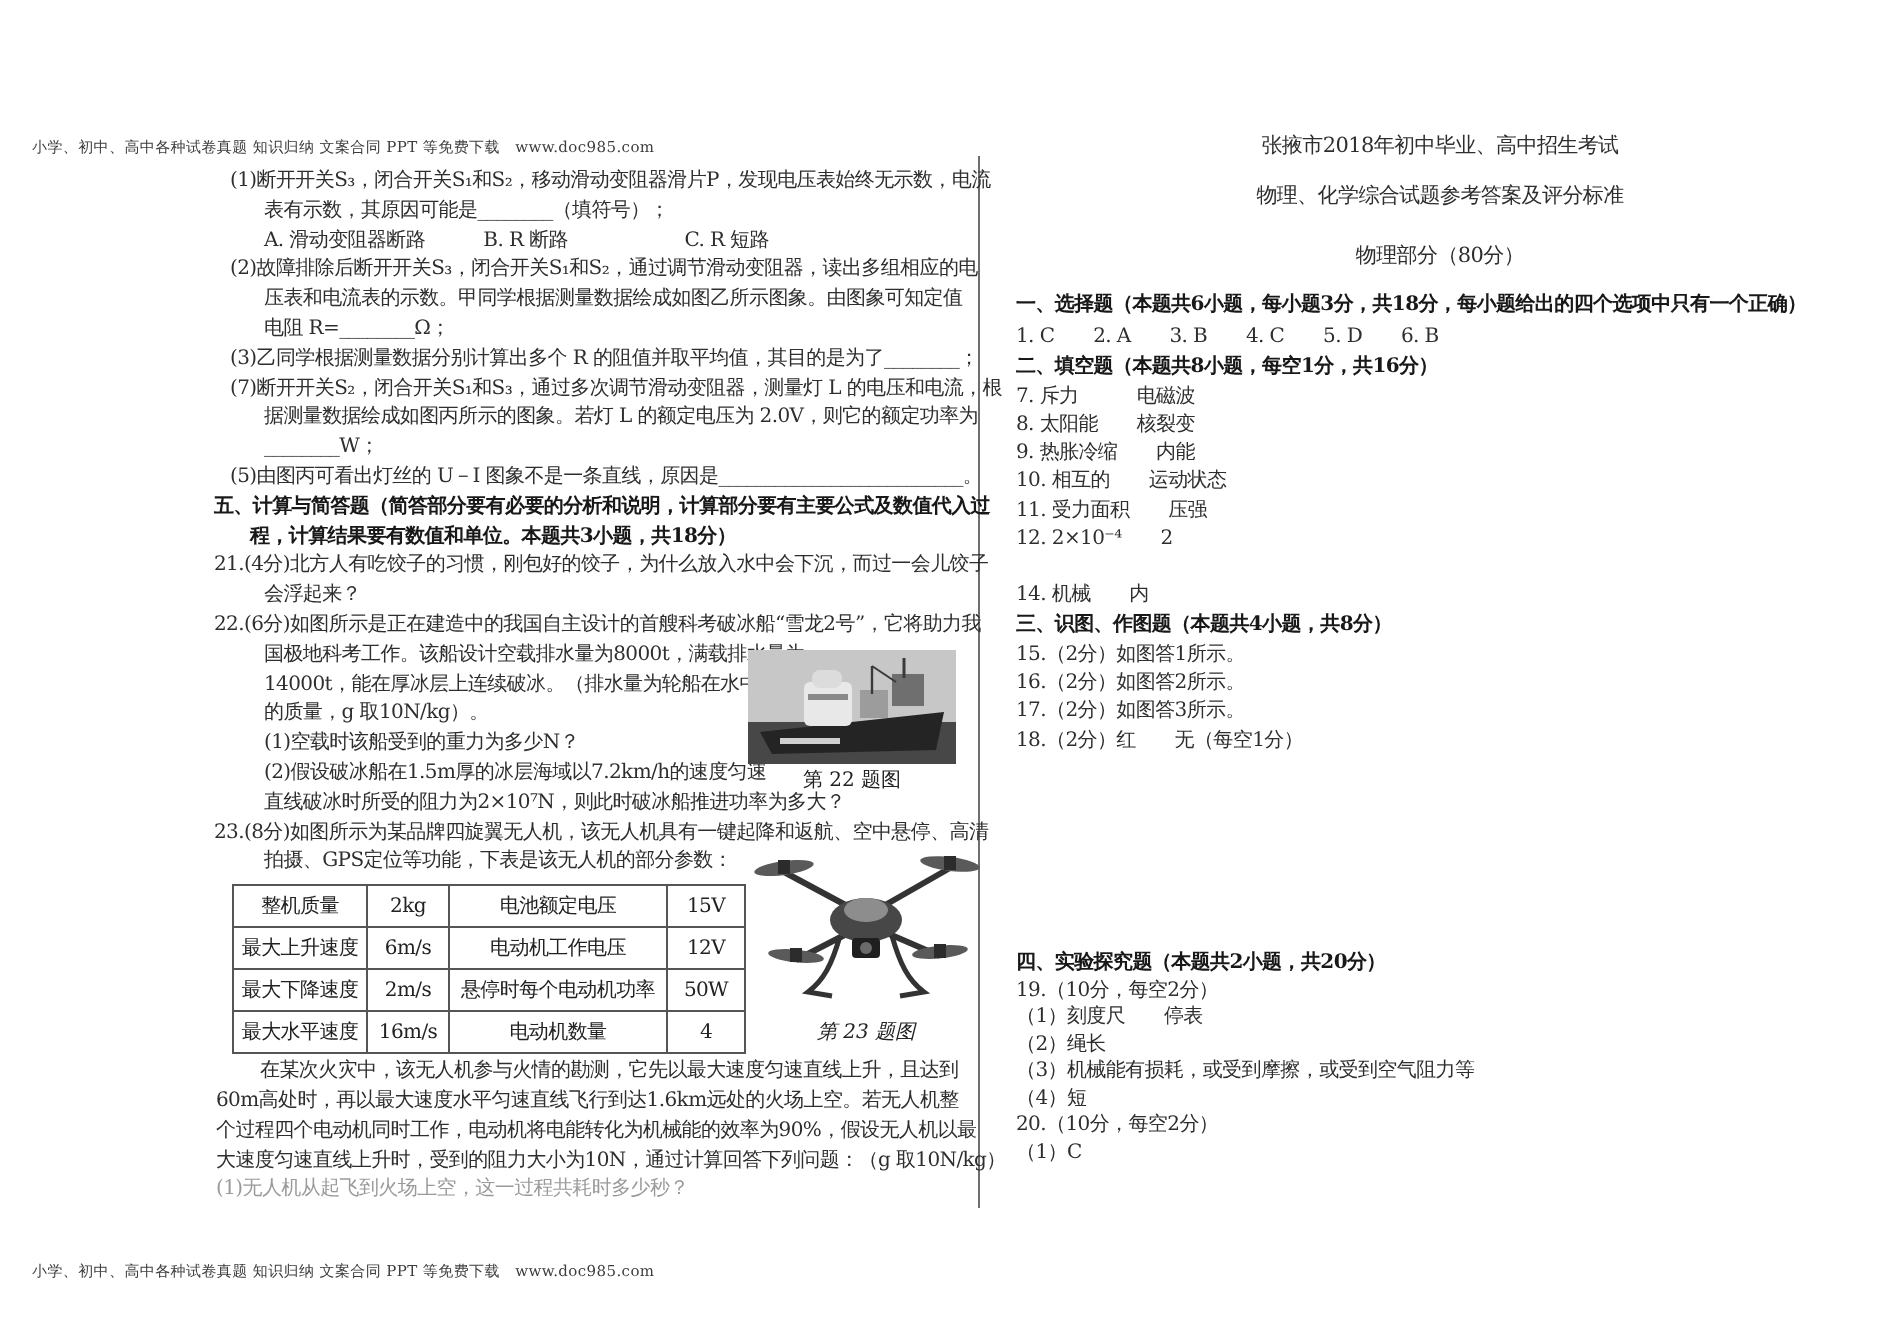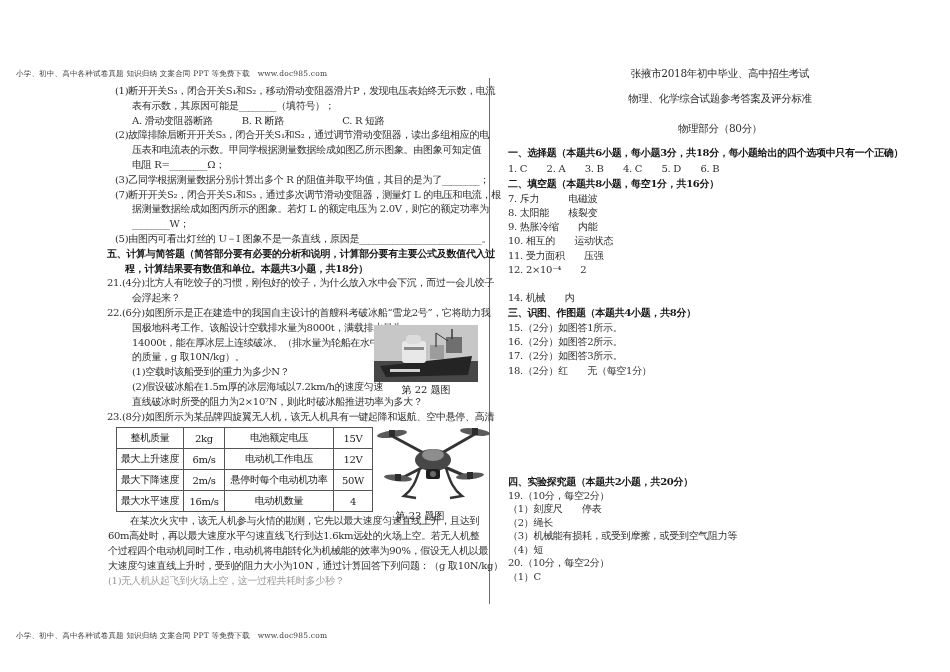--- a/index.html
+++ b/index.html
@@ -30,21 +30,21 @@
   .spec-table{border-collapse:collapse;margin:3px 0 2px 12px;}
   .spec-table td{border:1px solid #555;height:20px;text-align:center;
                  font-size:10px;letter-spacing:-0.3px;padding:0 2px;color:#222;}
   .c1{width:62px;} .c2{width:36px;} .c3{width:104px;} .c4{width:34px;}
   
   .fig{position:absolute;}
   .fig-ship{left:374px;top:325px;width:104px;height:57px;}
   .fig-drone{left:372px;top:414px;width:122px;height:94px;}
   .fig-cap{position:absolute;font-size:10px;color:#222;text-align:center;}
   .cap22{left:374px;top:383px;width:104px;}
-  .cap23{left:359px;top:509px;width:122px;}
+  .cap23{left:372px;top:509px;width:122px;font-style:italic;}
   
   .r-line{position:absolute;left:508px;width:440px;font-size:10px;
           letter-spacing:-0.3px;line-height:14px;white-space:nowrap;}
   .r-center{text-align:center;width:424px;font-size:10.5px;}
 </style>
 </head>
 <body>
 
 <div class="page">
 
@@ -69,20 +69,21 @@
     <div class="l-line ind-num">21.(4分)北方人有吃饺子的习惯，刚包好的饺子，为什么放入水中会下沉，而过一会儿饺子</div>
     <div class="l-line ind-cont">会浮起来？</div>
     <div class="l-line ind-num">22.(6分)如图所示是正在建造中的我国自主设计的首艘科考破冰船“雪龙2号”，它将助力我</div>
     <div class="l-line ind-cont">国极地科考工作。该船设计空载排水量为8000t，满载排水量为</div>
     <div class="l-line ind-cont">14000t，能在厚冰层上连续破冰。（排水量为轮船在水中排开水</div>
     <div class="l-line ind-cont">的质量，g 取10N/kg）。</div>
     <div class="l-line ind-cont">(1)空载时该船受到的重力为多少N？</div>
     <div class="l-line ind-cont">(2)假设破冰船在1.5m厚的冰层海域以7.2km/h的速度匀速</div>
     <div class="l-line ind-cont">直线破冰时所受的阻力为2×10⁷N，则此时破冰船推进功率为多大？</div>
     <div class="l-line ind-num">23.(8分)如图所示为某品牌四旋翼无人机，该无人机具有一键起降和返航、空中悬停、高清</div>
+    <div class="l-line ind-cont">拍摄、GPS定位等功能，下表是该无人机的部分参数：</div>
 
     <table class="spec-table">
       <tbody>
           <tr>
         <td class="c1">整机质量</td>
         <td class="c2">2kg</td>
         <td class="c3">电池额定电压</td>
         <td class="c4">15V</td>
       </tr>
       <tr>

